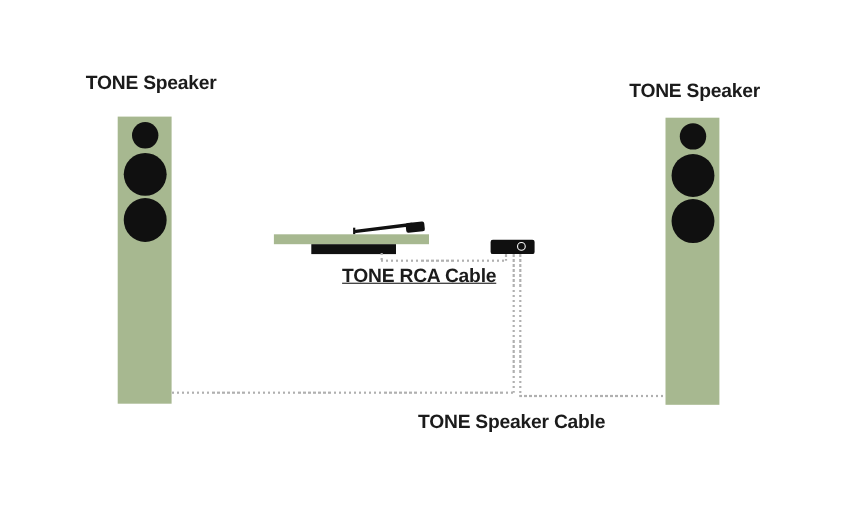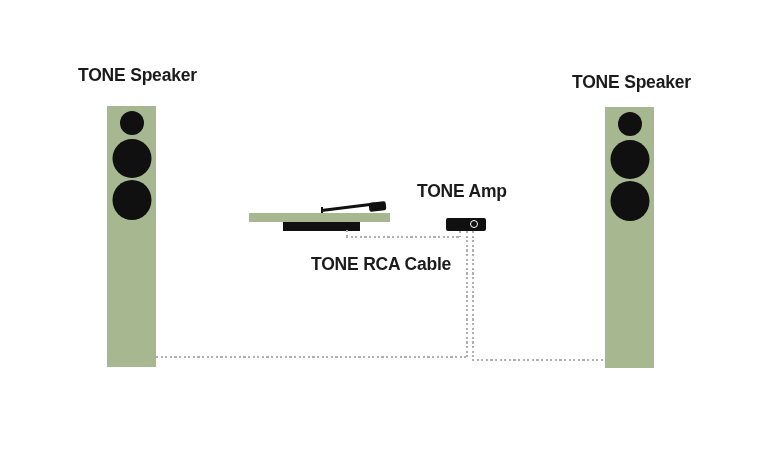--- a/index.html
+++ b/index.html
@@ -110,22 +110,22 @@
       var(--cable-gray) 0 2.2px, transparent 2.2px 4.6px);
   }
 </style>
 </head>
 <body>
 
 <div class="canvas">
 
   <div class="label" style="left:78px; top:65px;">TONE Speaker</div>
   <div class="label" style="left:572px; top:72px;">TONE Speaker</div>
-  <div class="label" style="left:417px; top:181px;">TONE Amp</div>
-  <div class="label" style="left:311px; top:254px;">TONE RCA Cable</div>
+  <div class="label" style="left:311px; top:240px;text-decoration:underline;">TONE RCA Cable</div>
+  <div class="label" style="left:380px; top:373px;">TONE Speaker Cable</div>
 
   <div class="cabinet" style="left:107px; top:106px;">
     <div class="driver tweeter"></div>
     <div class="driver midrange"></div>
     <div class="driver woofer"></div>
   </div>
 
   <div class="cabinet" style="left:605px; top:107px;">
     <div class="driver tweeter"></div>
     <div class="driver midrange"></div>

